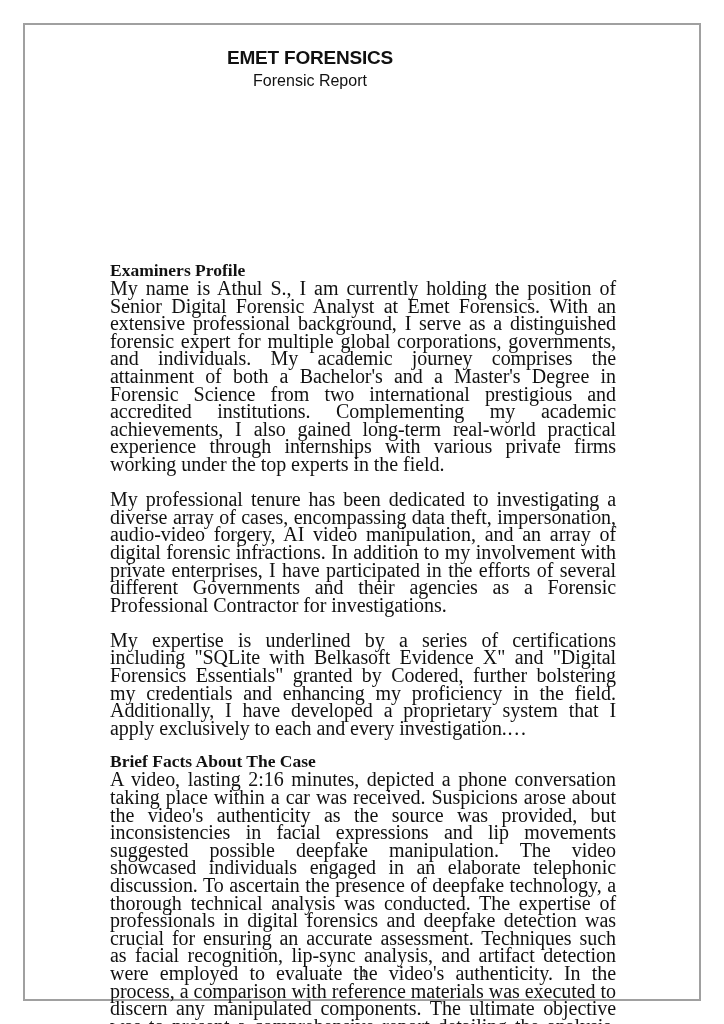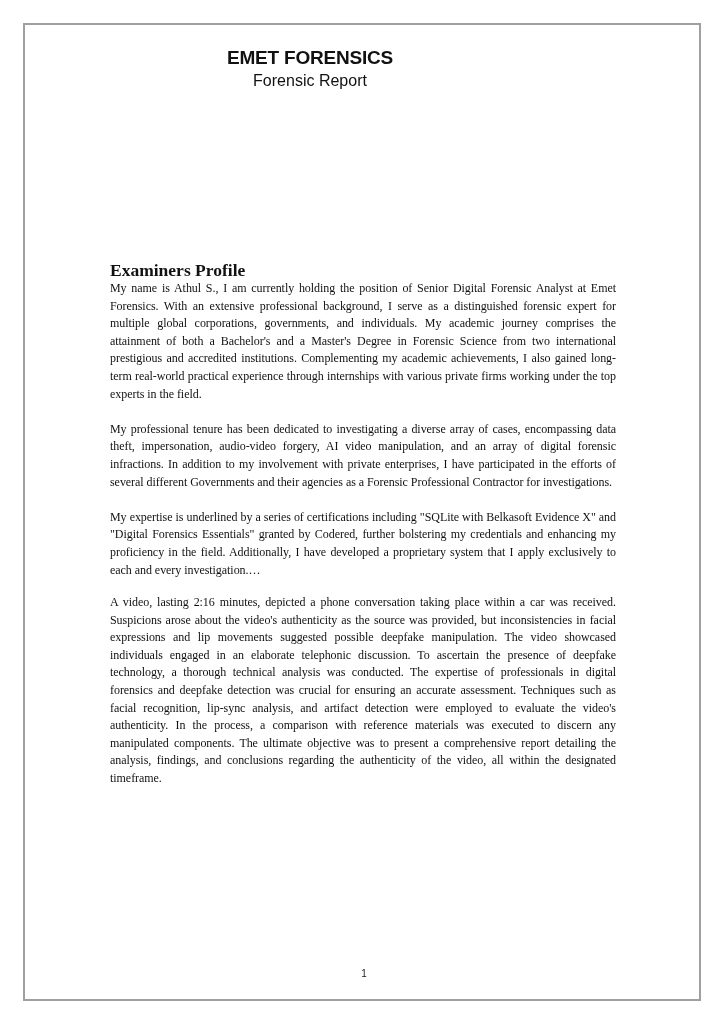--- a/index.html
+++ b/index.html
@@ -50,21 +50,21 @@
       font-family: Liberation Serif, serif;
       color: #111111;
     }
     .section-heading {
       font-weight: bold;
       font-size: 17.5px;
       line-height: 19px;
       margin: 0;
     }
     .para {
-      font-size: 12px;
+      font-size: 20px;
       line-height: 17.6px;
       text-align: justify;
       margin: 0 0 17.6px 0;
       letter-spacing: -0.05px;
     }
     .section {
       margin: 0;
     }
     .section + .section {
       margin-top: 0px;
@@ -91,17 +91,18 @@
 </div>
 
 <div class="content">
   <div class="section">
     <h2 class="section-heading">Examiners Profile</h2>
     <p class="para">My name is Athul S., I am currently holding the position of Senior Digital Forensic Analyst at Emet Forensics. With an extensive professional background, I serve as a distinguished forensic expert for multiple global corporations, governments, and individuals. My academic journey comprises the attainment of both a Bachelor's and a Master's Degree in Forensic Science from two international prestigious and accredited institutions. Complementing my academic achievements, I also gained long-term real-world practical experience through internships with various private firms working under the top experts in the field.</p>
     <p class="para">My professional tenure has been dedicated to investigating a diverse array of cases, encompassing data theft, impersonation, audio-video forgery, AI video manipulation, and an array of digital forensic infractions. In addition to my involvement with private enterprises, I have participated in the efforts of several different Governments and their agencies as a Forensic Professional Contractor for investigations.</p>
     <p class="para" style="margin-bottom: 15px;">My expertise is underlined by a series of certifications including "SQLite with Belkasoft Evidence X" and "Digital Forensics Essentials" granted by Codered, further bolstering my credentials and enhancing my proficiency in the field. Additionally, I have developed a proprietary system that I apply exclusively to each and every investigation.…</p>
   </div>
   <div class="section">
+    <h2 class="section-heading">Brief Facts About The Case</h2>
     <p class="para">A video, lasting 2:16 minutes, depicted a phone conversation taking place within a car was received. Suspicions arose about the video's authenticity as the source was provided, but inconsistencies in facial expressions and lip movements suggested possible deepfake manipulation. The video showcased individuals engaged in an elaborate telephonic discussion. To ascertain the presence of deepfake technology, a thorough technical analysis was conducted. The expertise of professionals in digital forensics and deepfake detection was crucial for ensuring an accurate assessment. Techniques such as facial recognition, lip-sync analysis, and artifact detection were employed to evaluate the video's authenticity. In the process, a comparison with reference materials was executed to discern any manipulated components. The ultimate objective was to present a comprehensive report detailing the analysis, findings, and conclusions regarding the authenticity of the video, all within the designated timeframe.</p>
   </div>
 </div>
 
 <div class="page-number">1</div>
 
 </body></html>

